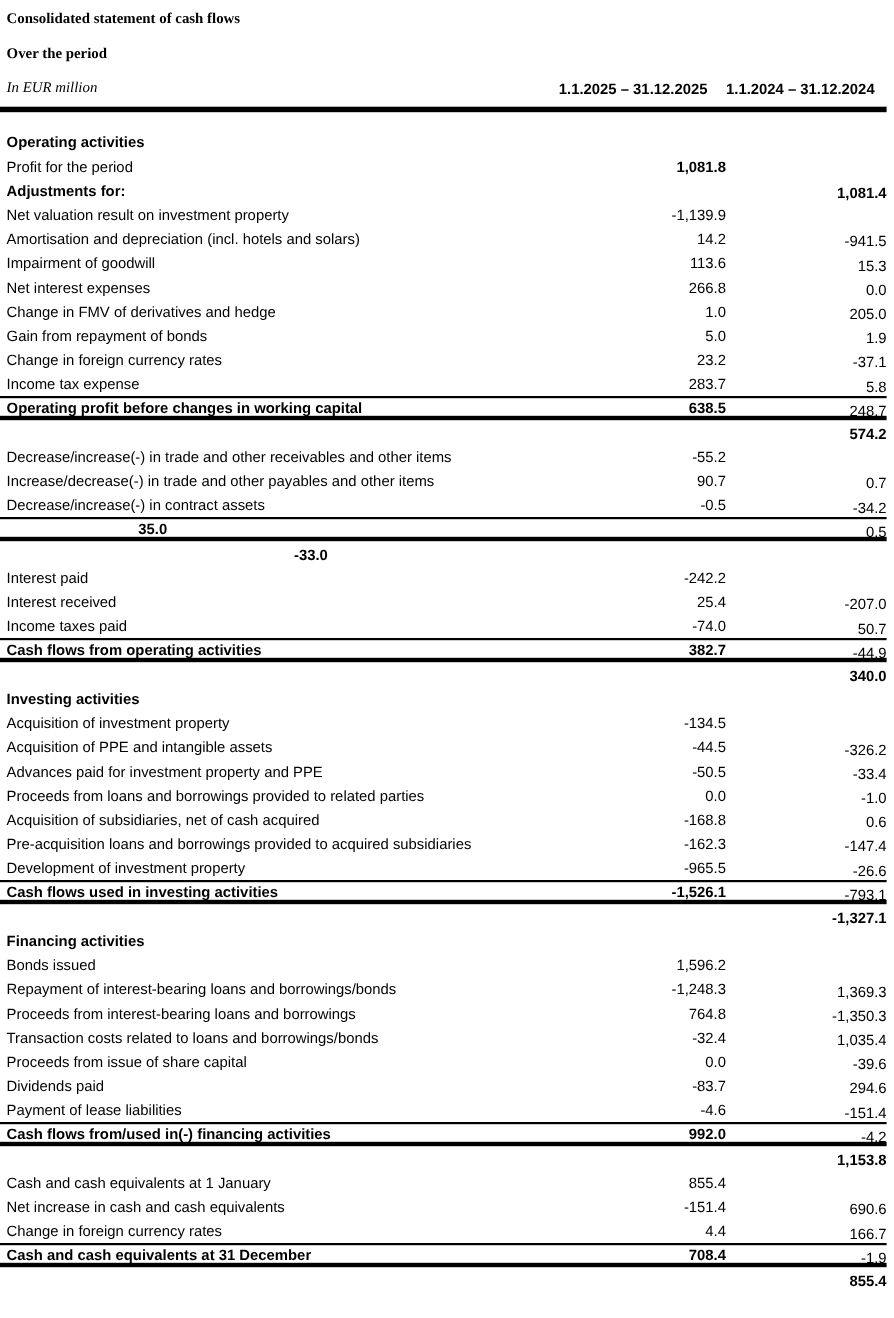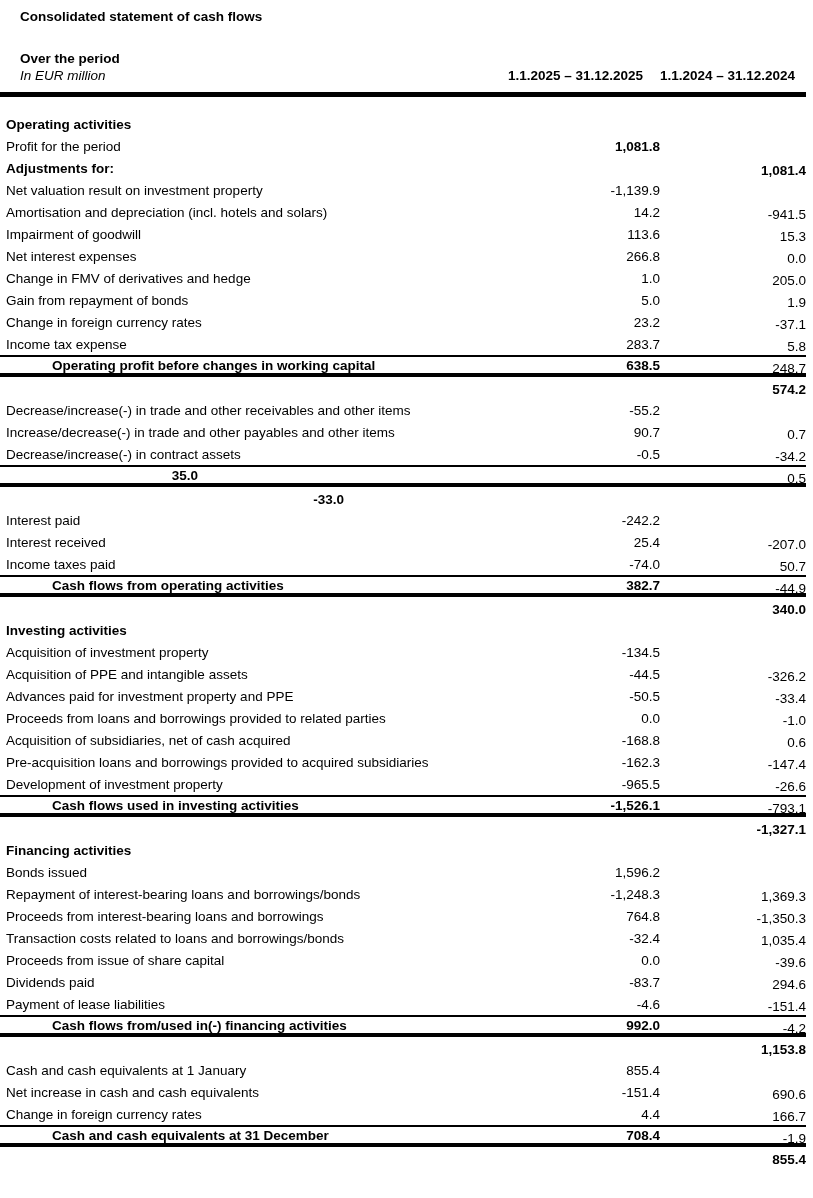--- a/index.html
+++ b/index.html
@@ -6,34 +6,34 @@
   html, body { background: #ffffff; }
   body {
     width: 813px;
     height: 1198px;
     color: #000000;
     font-family: "Liberation Sans", sans-serif;
     font-size: 13.5px;
     overflow: hidden;
   }
   .doc { width: 806px; padding-top: 8px; }
-  .indent { padding-left: 20px; }
+  .indent { padding-left: 6px; font-family: Liberation Serif, serif; }
   .title {
     font-weight: 700;
     line-height: 17px;
   }
   .subtitle {
     font-weight: 700;
-    margin-top: 25px;
+    margin-top: 15px;
     line-height: 17px;
   }
   .colhead {
     display: flex;
     align-items: flex-end;
-    margin-top: 1px;
+    margin-top: 15px;
     padding-bottom: 9px;
     border-bottom: 5px solid #000;
   }
   .unit {
     flex: 1;
     font-style: italic;
   }
   .col-h {
     width: 152px;
     text-align: left;
@@ -50,21 +50,20 @@
   .row .label { flex: 1; padding-left: 6px; white-space: nowrap; }
   .row .v { width: 152px; text-align: right; white-space: nowrap; }
   .row .v.c2 { width: 146px; margin-top: 48px; }
   .row.section .label { font-weight: 700; }
   .row.boldvals .v { font-weight: 700; }
   .row.total { font-weight: 700; }
   .row.total {
     border-top: 2px solid #000;
     border-bottom: 4px solid #000;
     height: 22px;
-    padding-left: 46px;
   }
   .row.spacer { height: 22px; }
 </style>
 </head>
 <body>
 
 <div class="doc">
 
   <div class="title indent">Consolidated statement of cash flows</div>
 

